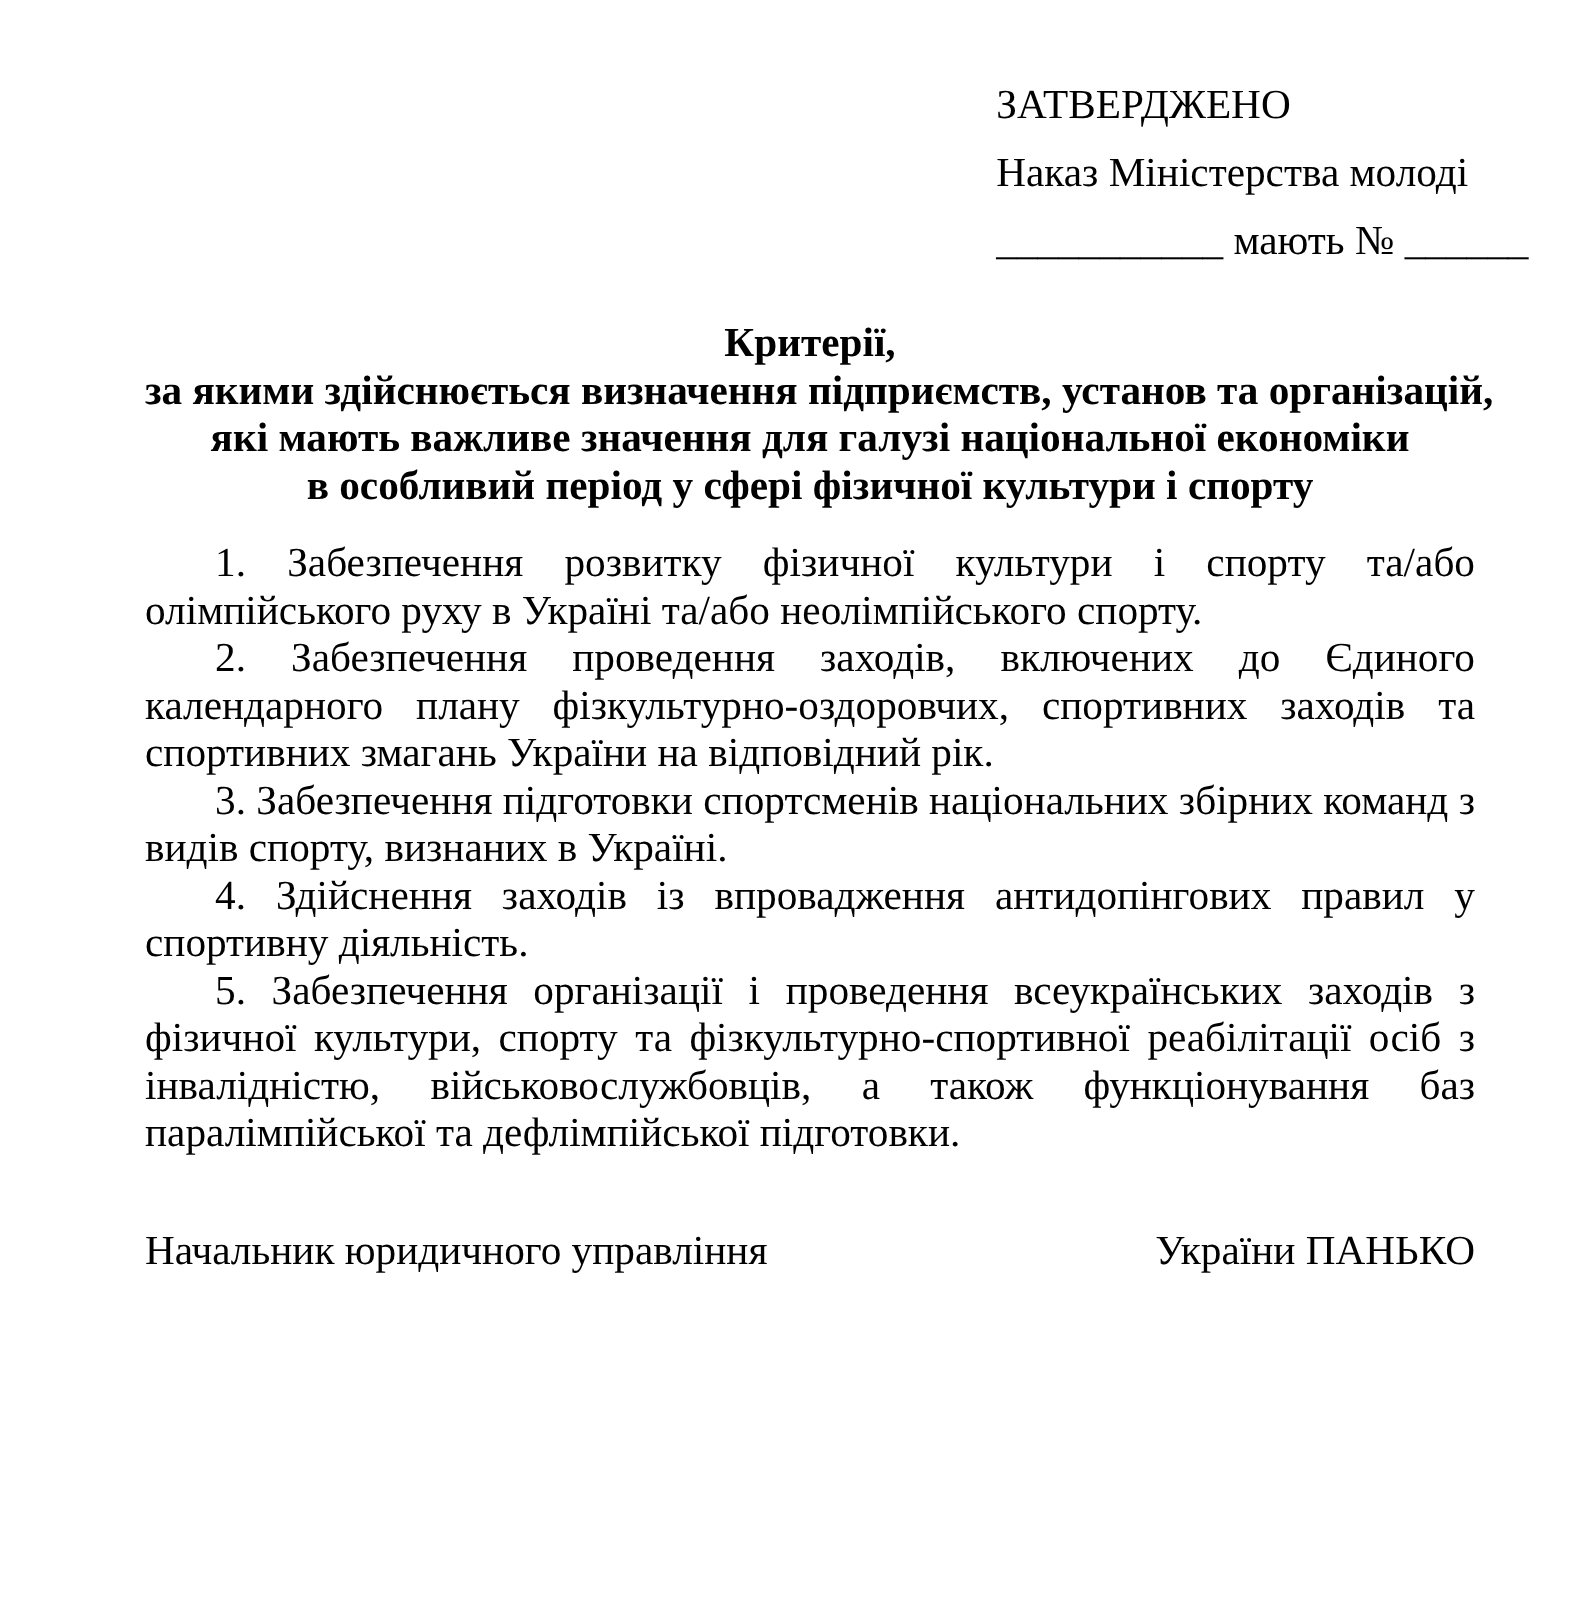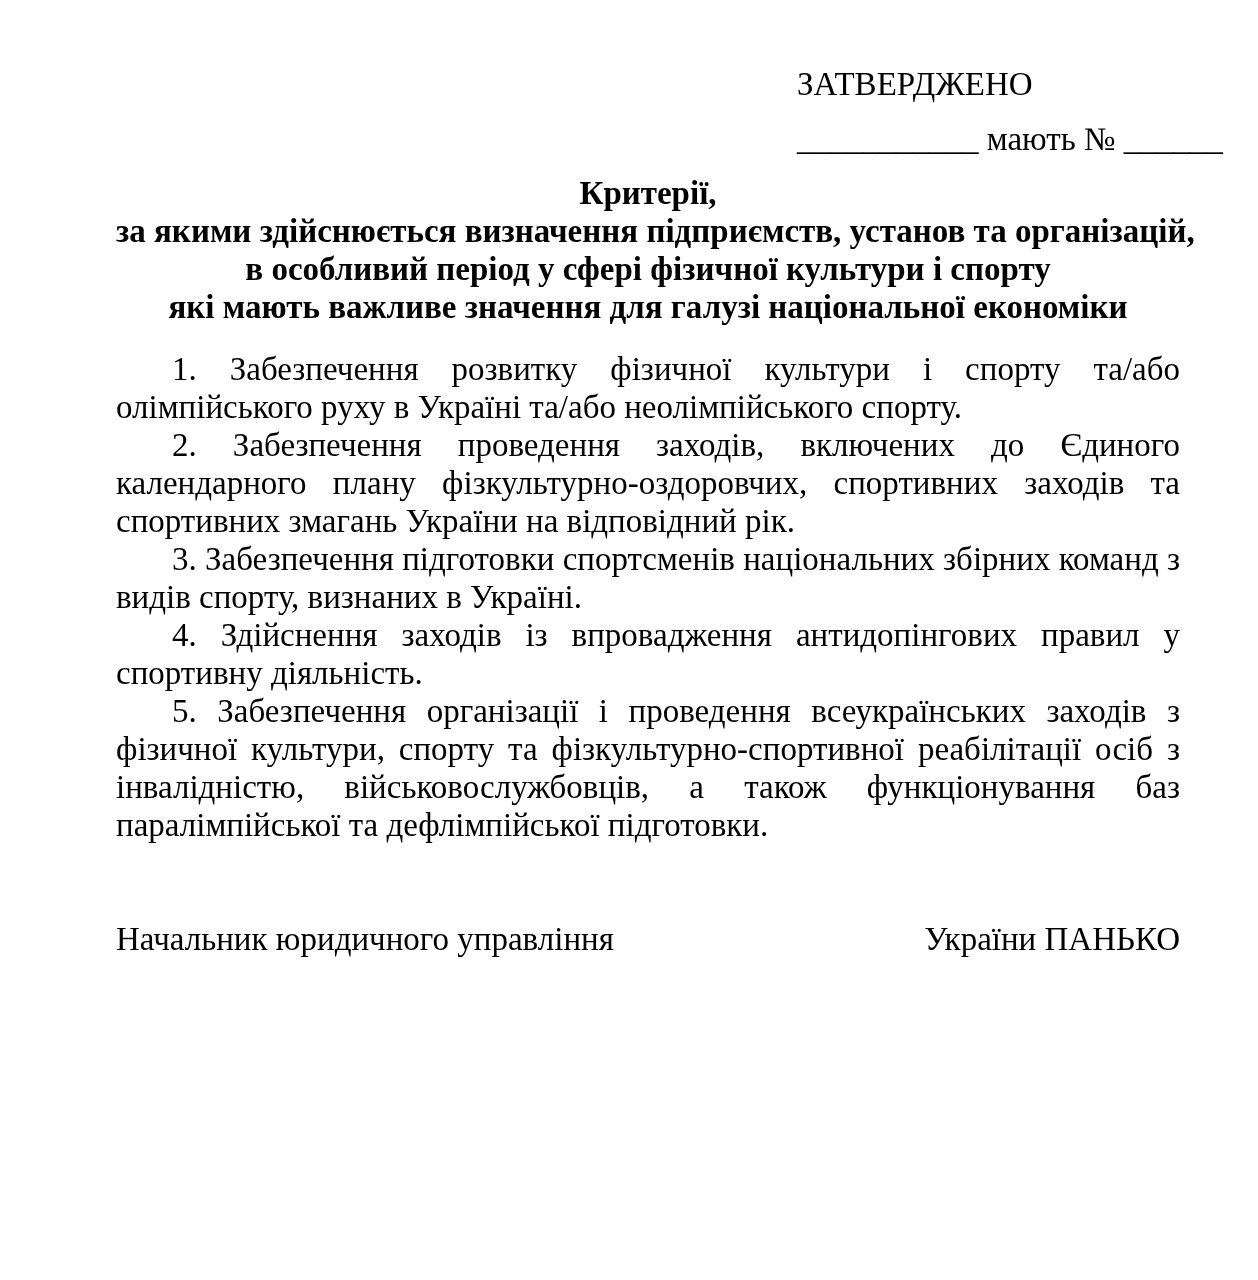--- a/index.html
+++ b/index.html
@@ -24,57 +24,58 @@
   
   .approval-block {
     margin-left: 681px;
   }
   .approval-block .line { white-space: nowrap; }
   .approval-stamp { margin-bottom: 17px; }
   .date-number-line { margin-top: 16px; }
 
   
   .title-block {
-    margin-top: 16px;
+    margin-top: 44px;
     text-align: center;
     font-weight: bold;
   }
   .title-block .title-line { white-space: nowrap; }
 
   
   .body-para {
     text-align: justify;
     text-indent: 56px;
   }
   .body-para.first { margin-top: 24px; }
 
   
   .signature-row {
     display: flex;
     justify-content: space-between;
     align-items: flex-start;
-    margin-top: 76px;
+    margin-top: 56px;
   }
   .signature-row .sig { white-space: nowrap; }
 </style>
 </head>
 <body>
 
 <div class="page">
 
   <div class="approval-block">
     <div class="line approval-stamp">ЗАТВЕРДЖЕНО</div>
+    <div class="line">Наказ Міністерства молоді</div>
     <div class="line date-number-line">___________ мають № ______</div>
   </div>
 
   <div class="title-block">
     <div class="title-line">Критерії,</div>
     <div class="title-line">за якими здійснюється визначення підприємств, установ та організацій,</div>
+    <div class="title-line">які мають важливе значення для галузі національної економіки</div>
     <div class="title-line">в особливий період у сфері фізичної культури і спорту</div>
-    <div class="title-line">які мають важливе значення для галузі національної економіки</div>
   </div>
 
   <p class="body-para first"><span>1.</span>&nbsp;<span>Забезпечення розвитку фізичної культури і спорту та/або олімпійського руху в Україні та/або неолімпійського спорту.</span></p>
 
   <p class="body-para"><span>2.</span>&nbsp;<span>Забезпечення проведення заходів, включених до Єдиного календарного плану фізкультурно-оздоровчих, спортивних заходів та спортивних змагань України на відповідний рік.</span></p>
 
   <p class="body-para"><span>3.</span>&nbsp;<span>Забезпечення підготовки спортсменів національних збірних команд з видів спорту, визнаних в Україні.</span></p>
 
   <p class="body-para"><span>4.</span>&nbsp;<span>Здійснення заходів із впровадження антидопінгових правил у спортивну діяльність.</span></p>
 

